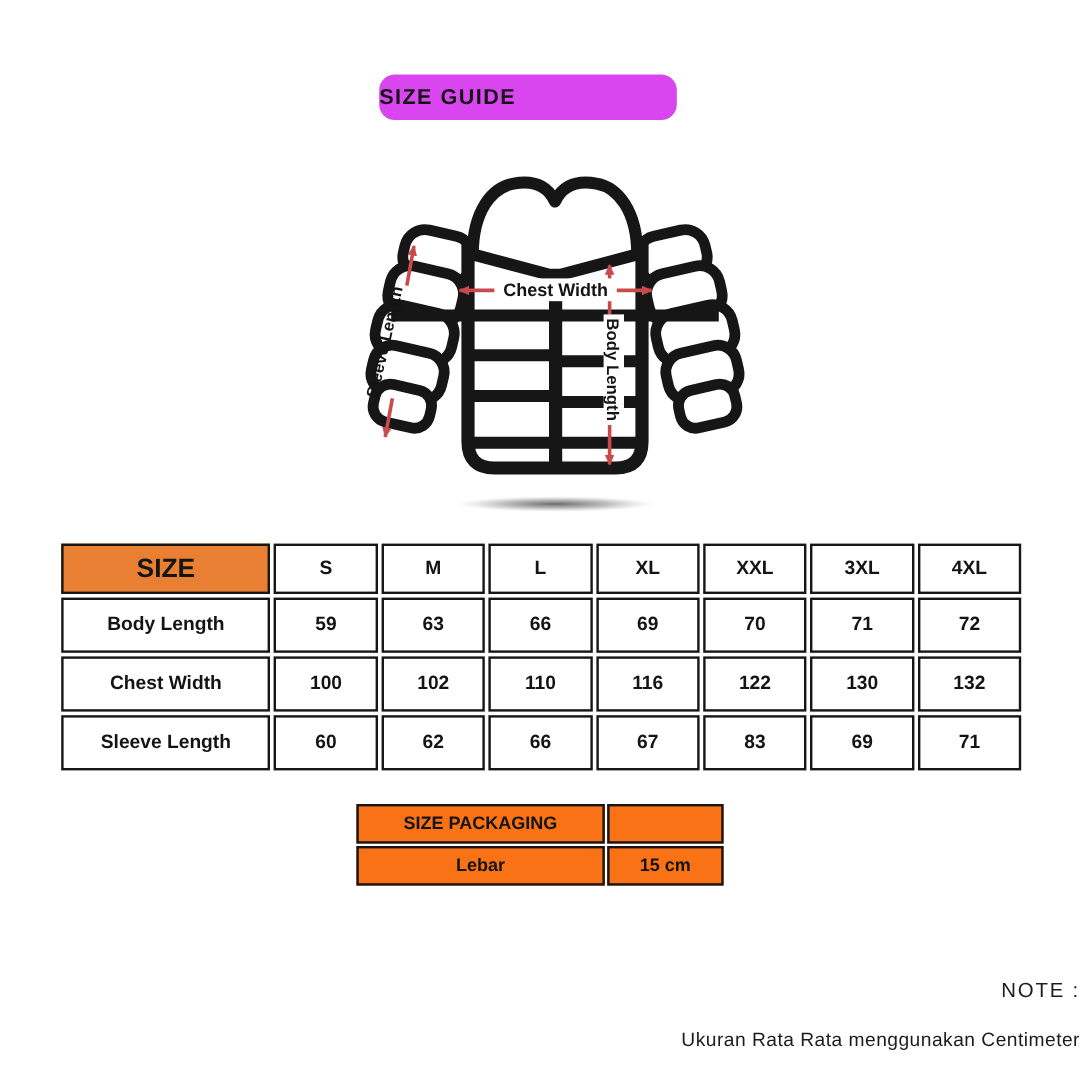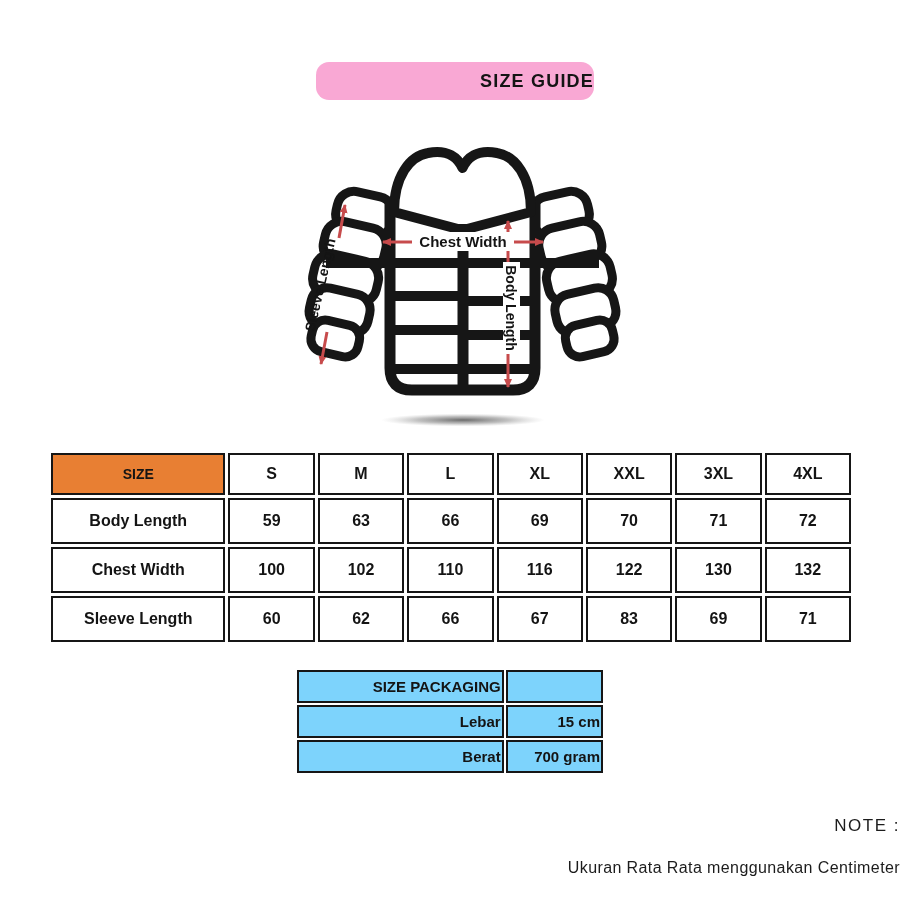--- a/index.html
+++ b/index.html
@@ -1,39 +1,39 @@
 <!DOCTYPE html>
 <html><head>
 <meta charset="utf-8">
 <style>
   html,body{margin:0;padding:0;background:#fff;}
   .canvas{position:relative;width:900px;height:900px;background:#fff;overflow:hidden;
           font-family:"Liberation Sans",sans-serif;color:#141414;}
 
   
-  .pill{position:absolute;left:316px;top:62px;width:278px;height:38px;border-radius:13px;
-        background:#f9a8d4;display:flex;align-items:center;justify-content:flex-end;}
+  .pill{position:absolute;left:316px;top:62px;width:248px;height:38px;border-radius:13px;
+        background:#d946ef;display:flex;align-items:center;justify-content:flex-start;}
   .pill span{font-weight:bold;font-size:18px;letter-spacing:1.2px;color:#141414;}
 
   
   .jacket{position:absolute;left:296px;top:138px;}
 
   
   .size-table{position:absolute;left:48px;top:450px;width:806px;table-layout:fixed;
               border-collapse:separate;border-spacing:3px;}
   .size-table th,.size-table td{border:2px solid #161616;background:#fff;text-align:center;
               vertical-align:middle;font-weight:bold;font-size:16px;color:#141414;}
   .size-table th{height:36px;}
   .size-table td{height:40px;}
-  .size-table .size-head{background:#E87F33;font-size:14px;}
+  .size-table .size-head{background:#E87F33;font-size:22px;}
 
   
   .pack-table{position:absolute;left:295px;top:668px;width:310px;table-layout:fixed;
               border-collapse:separate;border-spacing:2px;}
-  .pack-table th,.pack-table td{border:2px solid #161616;background:#7dd3fc;text-align:right;
+  .pack-table th,.pack-table td{border:2px solid #161616;background:#f97316;text-align:center;
               vertical-align:middle;font-weight:bold;font-size:15px;color:#141414;height:27px;}
 
   
   .note{position:absolute;left:0;top:816px;width:100%;text-align:right;color:#1c1c1c;}
   .note-heading{font-size:17px;letter-spacing:1.5px;}
   .note-text{font-size:16px;letter-spacing:0.4px;margin-top:23px;}
 </style>
 </head>
 <body>
 
@@ -171,24 +171,20 @@
       </colgroup>
     <tbody>
         <tr>
       <th>SIZE PACKAGING</th>
       <th></th>
     </tr>
     <tr>
       <td>Lebar</td>
       <td>15 cm</td>
     </tr>
-    <tr>
-      <td>Berat</td>
-      <td>700 gram</td>
-    </tr>
   </tbody>
     </table>
 
   <div class="note">
     <div class="note-heading">NOTE :</div>
     <div class="note-text">Ukuran Rata Rata menggunakan Centimeter</div>
   </div>
 
 </div>
 

